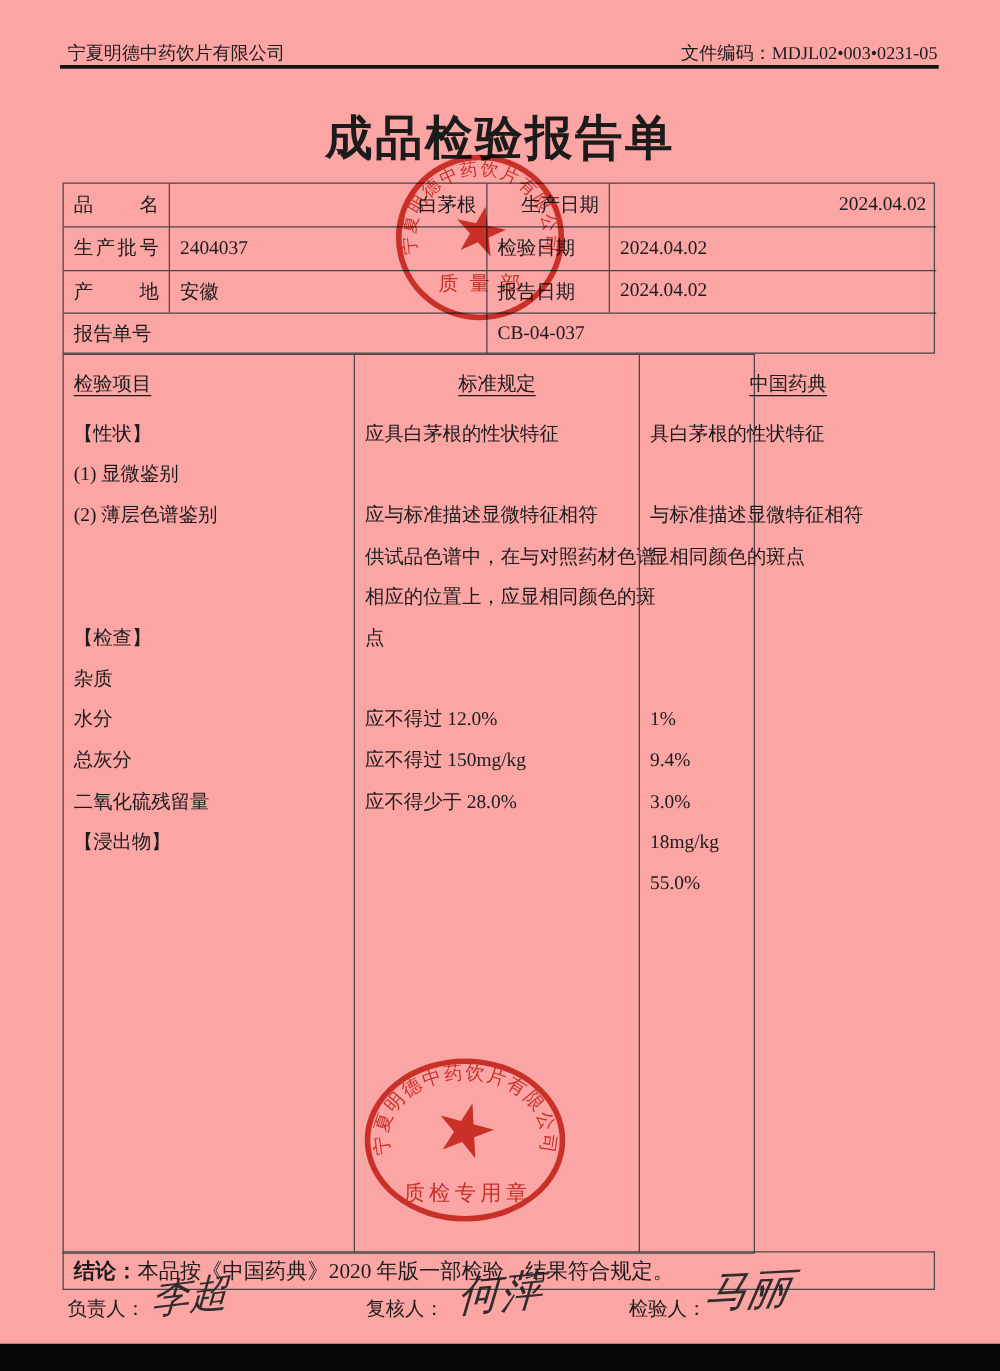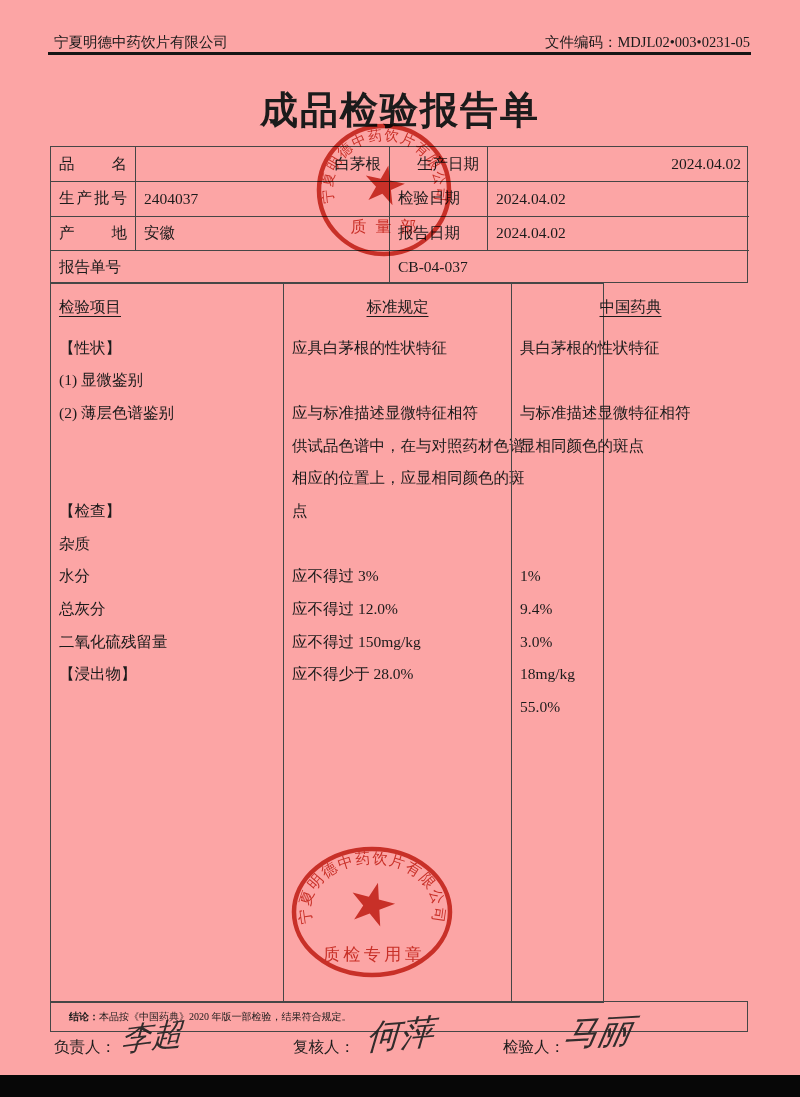--- a/index.html
+++ b/index.html
@@ -30,21 +30,21 @@
   .main-table{left:50px;top:282.5px;width:554px;height:720px;border:1.5px solid #464646;box-sizing:border-box;font-size:15.5px;}
   .mcol{position:absolute;top:0;bottom:0;box-sizing:border-box;}
   .mcol-items{left:0;width:232px;}
   .mcol-standards{left:232px;width:228px;border-left:1.5px solid #464646;}
   .mcol-results{left:460px;width:238px;border-left:1.5px solid #464646;}
   .mhead{height:48px;display:flex;align-items:center;padding:0 8px;}
   .mhead.center{justify-content:center;}
   .mhead span{text-decoration:underline;text-underline-offset:4px;}
   .tline{height:32.7px;line-height:32.7px;padding:0 8px;white-space:nowrap;}
   
-  .conclusion-row{left:50px;top:1001px;width:698px;height:31px;border:1.5px solid #464646;box-sizing:border-box;display:flex;align-items:center;padding-left:18px;font-size:10px;white-space:nowrap;}
+  .conclusion-row{left:50px;top:1001px;width:698px;height:31px;border:1.5px solid #464646;box-sizing:border-box;display:flex;align-items:center;padding-left:8px;font-size:17px;white-space:nowrap;}
   .conclusion-row b{font-weight:bold;}
   .signer{top:1037px;font-size:15.5px;}
   .sig{font-size:31px;color:#222;font-style:italic;transform:rotate(-5deg) skewX(-8deg);transform-origin:left bottom;opacity:.92;white-space:nowrap;}
   
   .stamp{position:absolute;mix-blend-mode:multiply;opacity:.9;}
   .stamp-top{left:312px;top:120px;width:144px;height:140px;}
   .stamp-bottom{left:288px;top:843px;width:168px;height:138px;}
   
   .bottom-bar{left:0;top:1075px;width:800px;height:22px;background:#070707;}
 </style>
@@ -109,21 +109,20 @@
           <span>标准规定</span>
         </div>
       <div>
           <div class="tline">应具白茅根的性状特征</div>
           <div class="tline"></div>
           <div class="tline">应与标准描述显微特征相符</div>
           <div class="tline">供试品色谱中，在与对照药材色谱</div>
           <div class="tline">相应的位置上，应显相同颜色的斑</div>
           <div class="tline">点</div>
           <div class="tline"></div>
-          <div class="tline">应不得过 3%</div>
           <div class="tline">应不得过 12.0%</div>
           <div class="tline">应不得过 150mg/kg</div>
           <div class="tline">应不得少于 28.0%</div>
         </div>
     </div>
     <div class="mcol mcol-results">
       <div class="mhead center">
           <span>中国药典</span>
         </div>
       <div>

